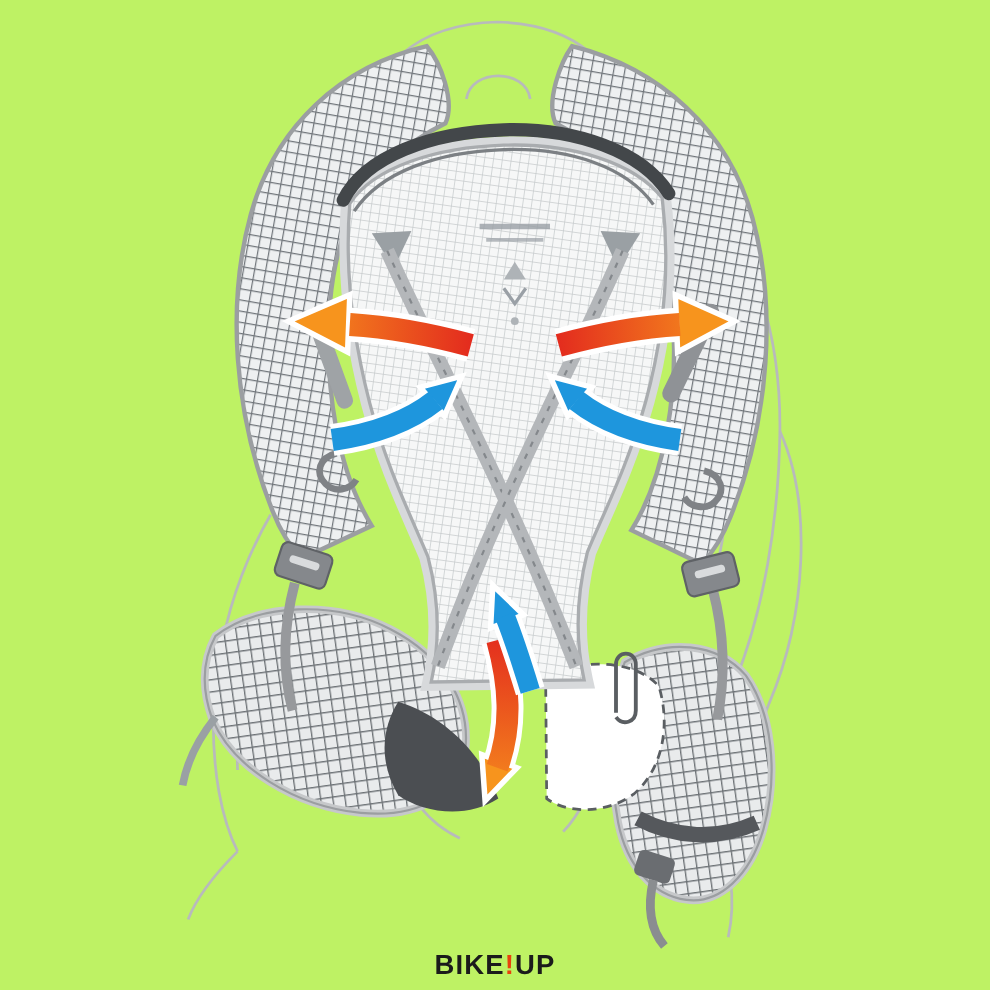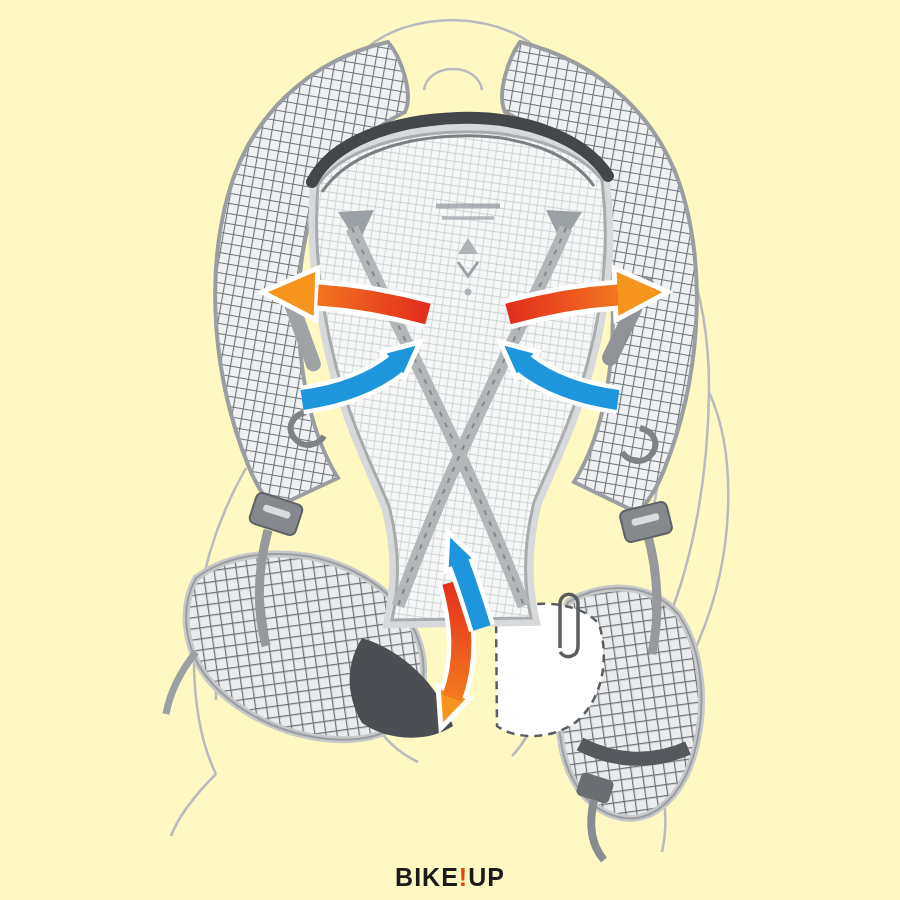--- a/index.html
+++ b/index.html
@@ -1,17 +1,17 @@
 <!DOCTYPE html>
 <html><head>
 <meta charset="utf-8">
 <style>
   html,body{margin:0;padding:0;background:#ffffff;}
   .canvas{
-    position:relative;width:900px;height:900px;background:#fef9c3;overflow:hidden;
+    position:relative;width:900px;height:900px;background:#bef264;overflow:hidden;
     font-family:"Liberation Sans",sans-serif;
   }
   .canvas svg{display:block;}
   .watermark{
     position:absolute;left:0;right:0;bottom:8px;text-align:center;
     font-weight:bold;font-size:25px;letter-spacing:1px;color:#1b1b1b;
     font-family:"Liberation Sans",sans-serif;
   }
   .watermark .bang{color:#e8420c;}
 </style>

